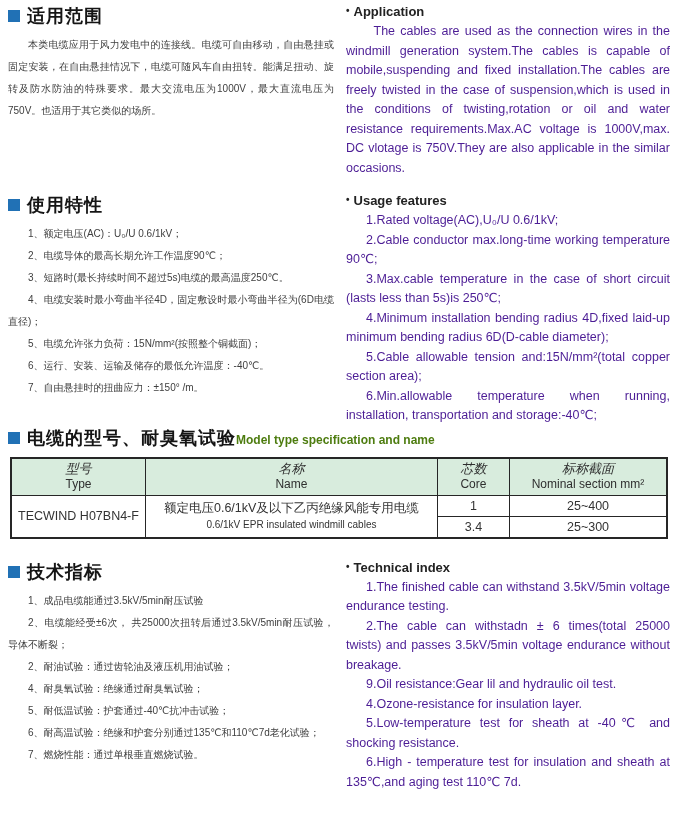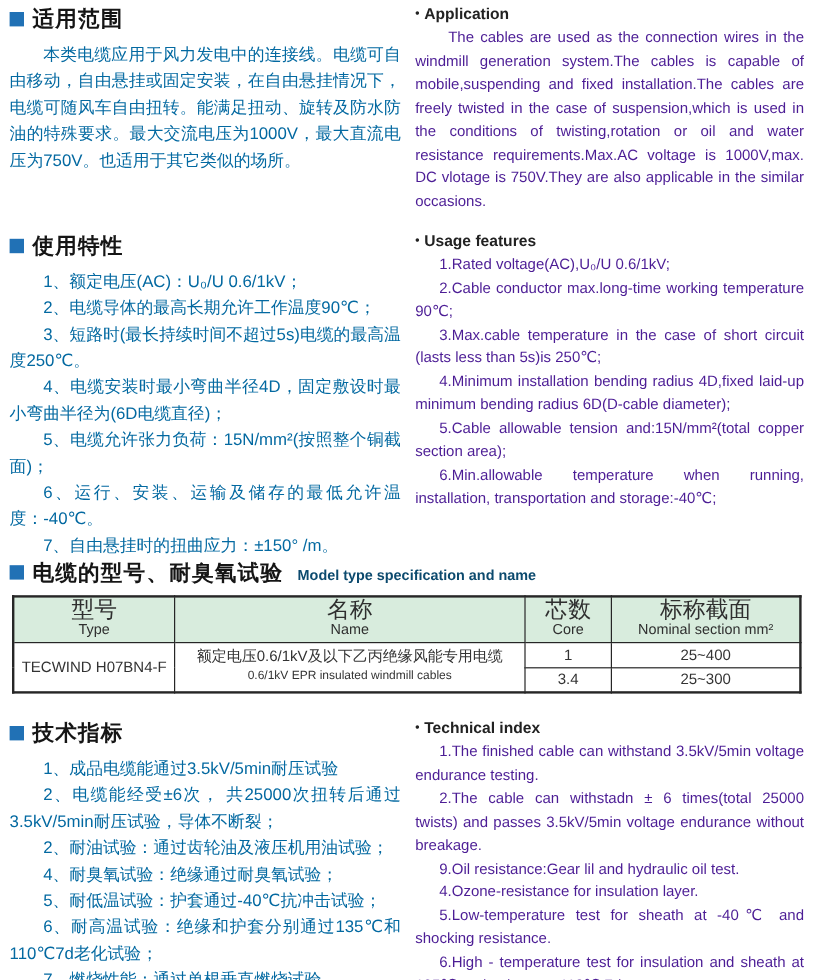--- a/index.html
+++ b/index.html
@@ -21,33 +21,33 @@
     font-size: 18px; font-weight: bold; color: #151515;
     letter-spacing: 1px;
     display: flex; align-items: center;
     margin: 0 0 6px 0;
   }
   .sq {
     display: inline-block; width: 12px; height: 12px;
     background: #2171b5; margin-right: 7px; flex: 0 0 12px;
   }
   h2 .en-sub {
-    font-size: 12px; letter-spacing: 0; color: #0c4a6e;
-    margin-left: 12px; font-weight: bold; padding-top: 4px;
+    font-size: 12px; letter-spacing: 0; color: #4d7c0f;
+    margin-left: 0; font-weight: bold; padding-top: 4px;
   }
 
   
   h3.en-head {
     font-size: 13px; font-weight: bold; color: #222;
     margin: 0 0 3px 0;
   }
   h3.en-head .dot { font-size: 10px; vertical-align: 2px; margin-right: 4px; color: #222; }
 
   .zh-body, .zh-item {
-    font-size: 14px; line-height: 22px; color: #0369a1;
+    font-size: 10px; line-height: 22px; color: #404040;
     text-align: justify; text-indent: 2em;
   }
   .en-body, .en-item {
     font-size: 12.5px; line-height: 19.5px; color: #4c1d95;
     text-align: justify; text-indent: 2.2em;
   }
   .en-item { text-indent: 1.6em; }
 
   .sec2 { margin-top: 15px; }
   .sec3-head { margin-top: 22px; }
@@ -64,21 +64,21 @@
     border: 1px solid #262626;
     text-align: center; vertical-align: middle;
     padding: 2px 3px;
   }
   table.model thead th {
     background: #d8ecdd;
     font-weight: normal; color: #2f2f2f;
     height: 38px;
   }
   table.model tbody td { height: 21px; color: #333; font-size: 12.5px; }
-  .th-zh { font-size: 19px; display: block; line-height: 16px; }
+  .th-zh { font-size: 13px; display: block; line-height: 16px; font-style: italic; }
   .th-en { font-size: 12px; display: block; line-height: 15px; }
   .name-zh { font-size: 12.5px; display: block; line-height: 17px; }
   .name-en { font-size: 10px; display: block; line-height: 16px; }
 </style>
 </head>
 <body>
 
 <div class="row">
   <div class="col-zh">
     <h2 class="zh-head">

